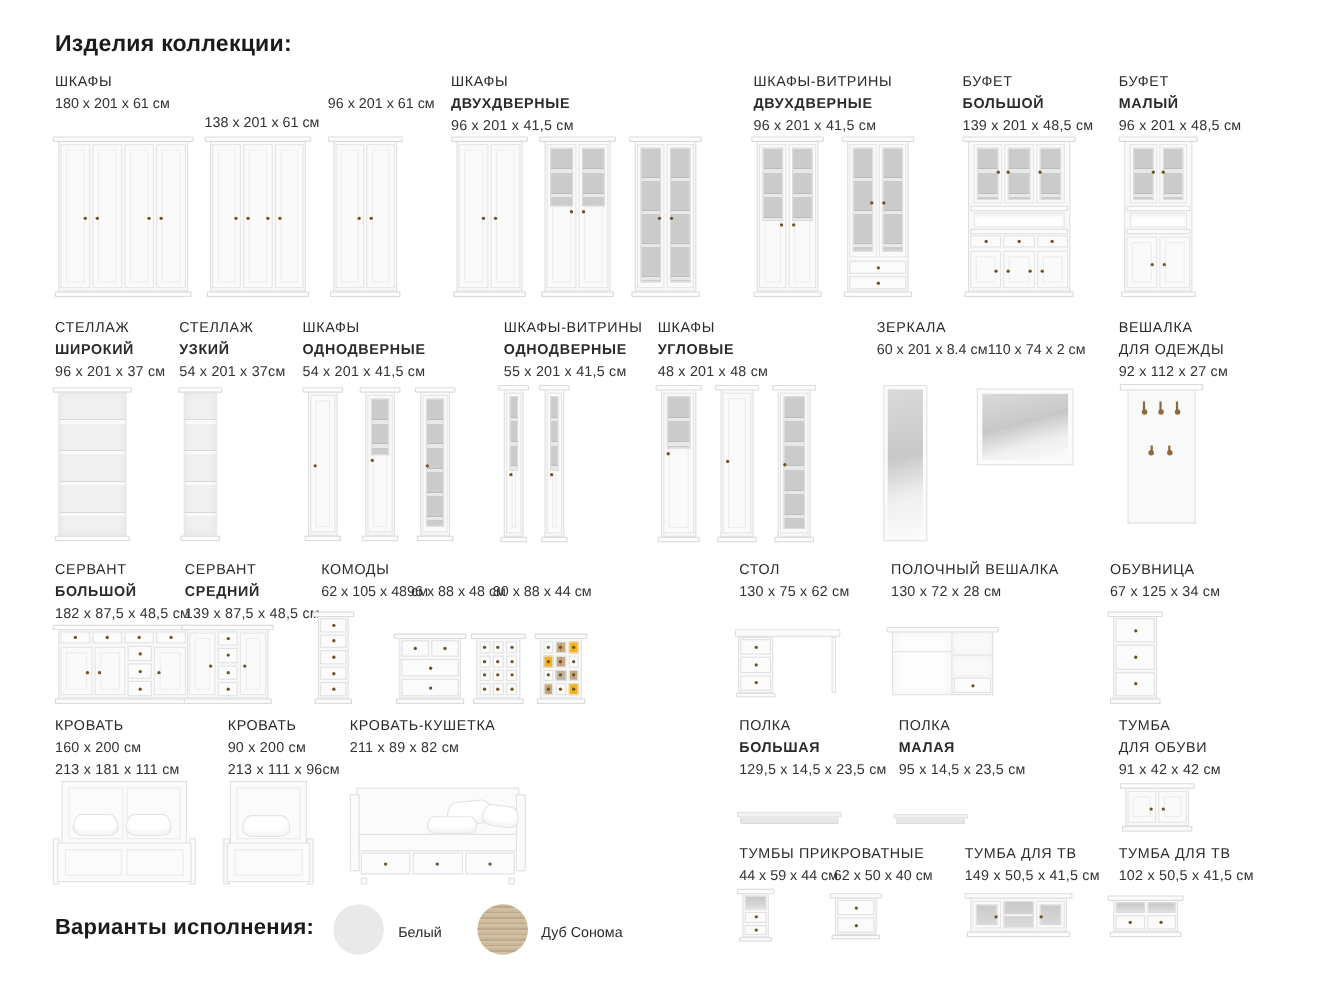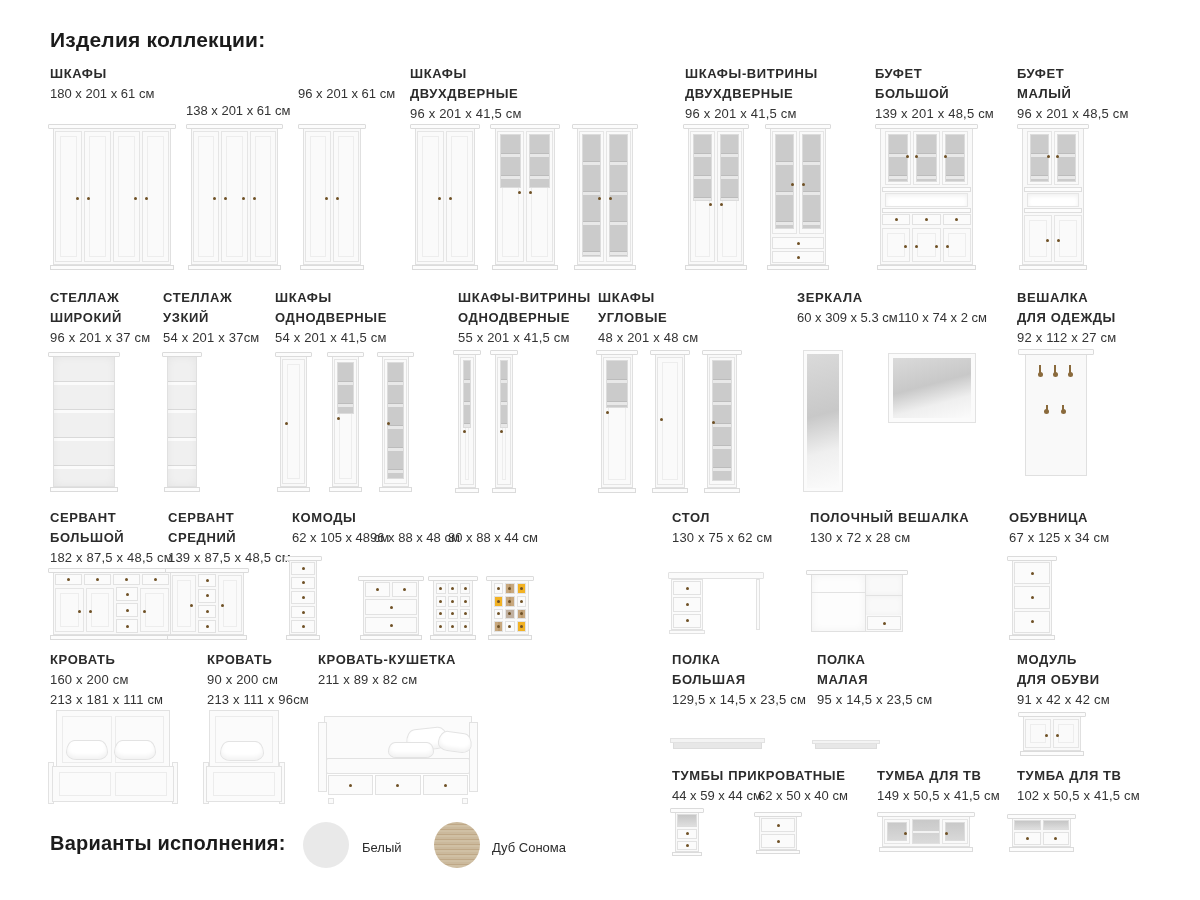--- a/index.html
+++ b/index.html
@@ -1,21 +1,21 @@
 <!DOCTYPE html>
 <html><head>
 <meta charset="utf-8">
 <style>
 *{margin:0;padding:0;box-sizing:border-box}
 html,body{width:1200px;height:900px}
 body{background:#fff;font-family:"Liberation Sans",sans-serif;position:relative;overflow:hidden;color:#2b2b2b}
 .abs{position:absolute}
 .ttl{position:absolute;font-size:21px;font-weight:700;color:#1b1b1b;letter-spacing:.2px}
 .lb{position:absolute;line-height:20px;font-size:13px}
-.nm{font-weight:700;color:#2b2b2b;letter-spacing:.6px;white-space:nowrap}
+.nm{font-weight:400;color:#2b2b2b;letter-spacing:.6px;white-space:nowrap}
 .nm.b{font-weight:700}
 .sz{font-weight:400;color:#333;letter-spacing:.2px;white-space:nowrap}
 .sza{position:absolute;line-height:20px;font-size:13px;font-weight:400;color:#333;white-space:nowrap}
 
 .pc{position:absolute;display:flex;flex-direction:column;align-items:center}
 .crn{width:100%;height:5px;background:#fcfcfc;border:1px solid #dbdbdb;border-radius:1px;z-index:2;flex:0 0 auto}
 .bdy{width:calc(100% - 10px);flex:1 1 auto;background:#f9f9f9;border:1px solid #e0e0e0;border-top:none;position:relative;display:flex;min-height:0}
 .bse{width:calc(100% - 4px);height:5px;background:#fcfcfc;border:1px solid #dbdbdb;flex:0 0 auto}
 .dor{flex:1;margin:2px 1px;border:1px solid #e5e5e5;background:#fafafa;position:relative}
 .dor::before{content:"";position:absolute;inset:4px;border:1px solid #ededed}
@@ -282,21 +282,21 @@
   <div class="sz">55 x 201 x 41,5 см</div>
 </div>
 <div class="lb" style="left:598px;top:288px">
   <div class="nm">ШКАФЫ</div>
   <div class="nm b">УГЛОВЫЕ</div>
   <div class="sz">48 x 201 x 48 см</div>
 </div>
 <div class="lb" style="left:797px;top:288px">
   <div class="nm">ЗЕРКАЛА</div>
 </div>
-<div class="sza" style="left:797px;top:308px">60 x 309 x 5.3 см</div>
+<div class="sza" style="left:797px;top:308px">60 x 201 x 8.4 см</div>
 <div class="sza" style="left:898px;top:308px">110 x 74 x 2 см</div>
 <div class="lb" style="left:1017px;top:288px">
   <div class="nm">ВЕШАЛКА</div>
   <div class="nm">ДЛЯ ОДЕЖДЫ</div>
   <div class="sz">92 x 112 x 27 см</div>
 </div>
 
 <div class="pc" style="left:48px;top:352px;width:72px;height:140px">
   <div class="crn"></div>
     <div class="bdy opn"></div>
@@ -587,21 +587,21 @@
   <div class="nm">ПОЛКА</div>
   <div class="nm b">БОЛЬШАЯ</div>
   <div class="sz">129,5 x 14,5 x 23,5 см</div>
 </div>
 <div class="lb" style="left:817px;top:650px">
   <div class="nm">ПОЛКА</div>
   <div class="nm b">МАЛАЯ</div>
   <div class="sz">95 x 14,5 x 23,5 см</div>
 </div>
 <div class="lb" style="left:1017px;top:650px">
-  <div class="nm">МОДУЛЬ</div>
+  <div class="nm">ТУМБА</div>
   <div class="nm">ДЛЯ ОБУВИ</div>
   <div class="sz">91 x 42 x 42 см</div>
 </div>
 
 <div class="abs" style="left:48px;top:710px;width:130px;height:96px">
   <div class="abs wht" style="left:8px;top:0;width:114px;height:62px">
     <div class="abs" style="left:5px;right:5px;top:5px;bottom:8px;display:flex;gap:3px">
       <div style="flex:1;border:1px solid #ececec"></div>
         <div style="flex:1;border:1px solid #ececec"></div>
     </div>

